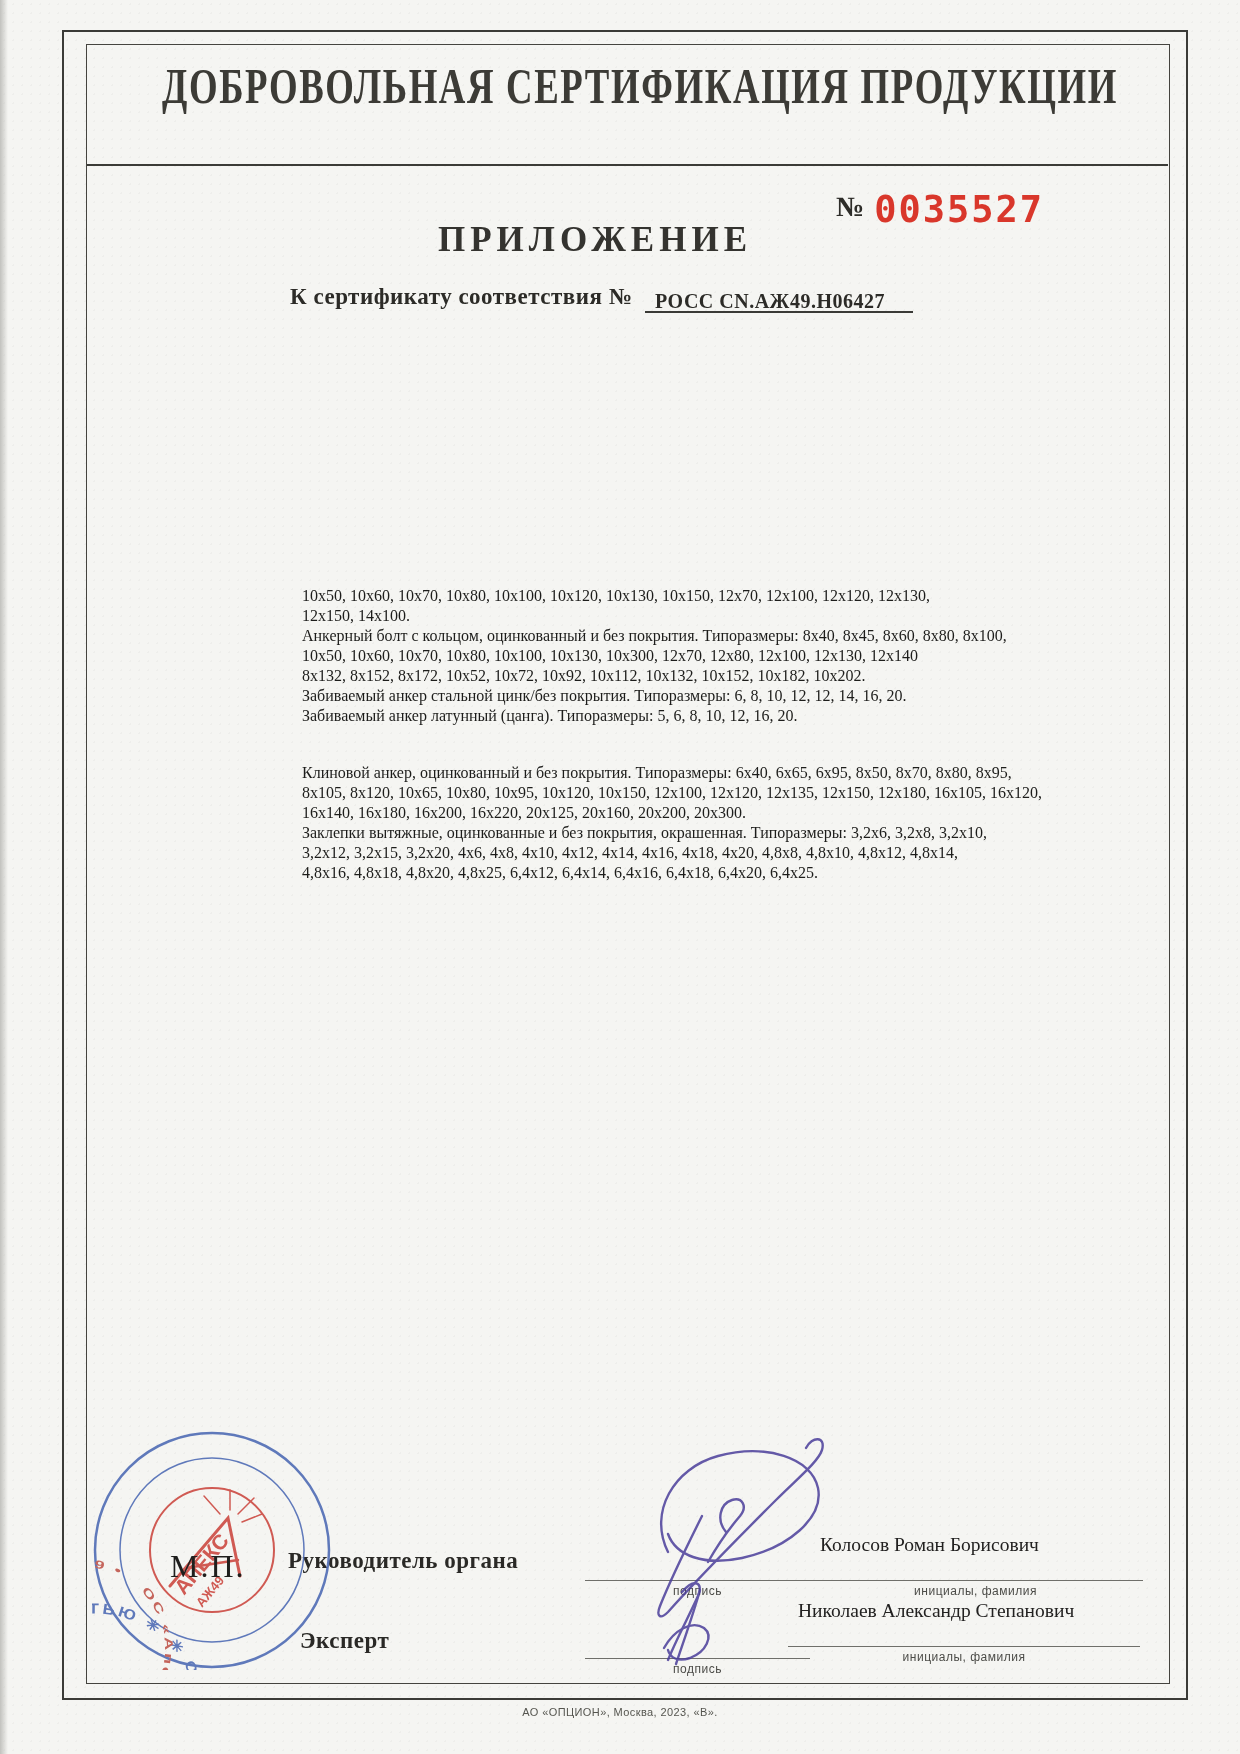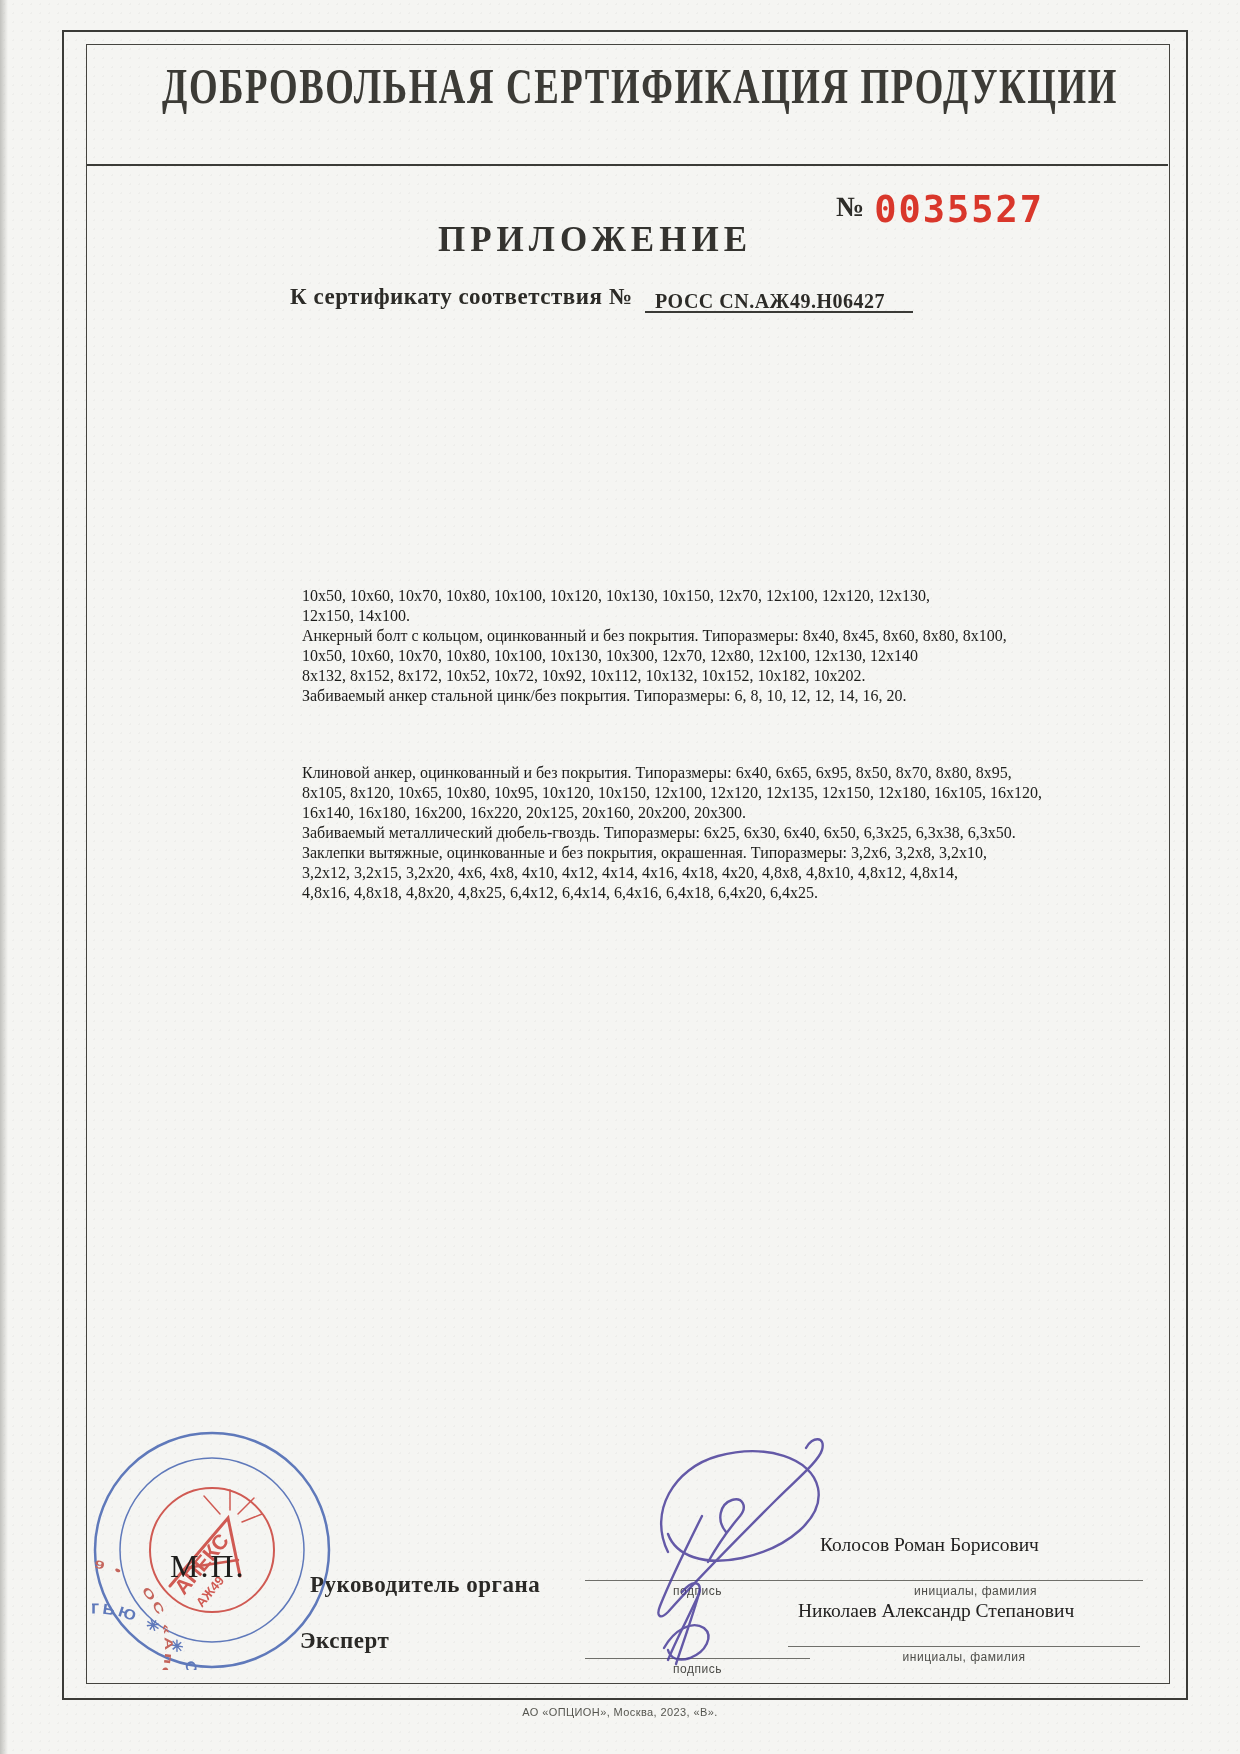--- a/index.html
+++ b/index.html
@@ -118,26 +118,26 @@
   <div class="cert-no">РОСС CN.АЖ49.H06427</div>
   <div class="cert-line"></div>
 
   <div class="body-text p1">
       <div>10х50, 10х60, 10х70, 10х80, 10х100, 10х120, 10х130, 10х150, 12х70, 12х100, 12х120, 12х130,</div>
       <div>12х150, 14х100.</div>
       <div>Анкерный болт с кольцом, оцинкованный и без покрытия. Типоразмеры: 8х40, 8х45, 8х60, 8х80, 8х100,</div>
       <div>10х50, 10х60, 10х70, 10х80, 10х100, 10х130, 10х300, 12х70, 12х80, 12х100, 12х130, 12х140</div>
       <div>8х132, 8х152, 8х172, 10х52, 10х72, 10х92, 10х112, 10х132, 10х152, 10х182, 10х202.</div>
       <div>Забиваемый анкер стальной цинк/без покрытия. Типоразмеры: 6, 8, 10, 12, 12, 14, 16, 20.</div>
+      <div>Забиваемый анкер латунный (цанга). Типоразмеры: 5, 6, 8, 10, 12, 16, 20.</div>
     </div>
   <div class="body-text p2">
       <div>Клиновой анкер, оцинкованный и без покрытия. Типоразмеры: 6х40, 6х65, 6х95, 8х50, 8х70, 8х80, 8х95,</div>
       <div>8х105, 8х120, 10х65, 10х80, 10х95, 10х120, 10х150, 12х100, 12х120, 12х135, 12х150, 12х180, 16х105, 16х120,</div>
       <div>16х140, 16х180, 16х200, 16х220, 20х125, 20х160, 20х200, 20х300.</div>
-      <div>Забиваемый металлический дюбель-гвоздь. Типоразмеры: 6х25, 6х30, 6х40, 6х50, 6,3х25, 6,3х38, 6,3х50.</div>
       <div>Заклепки вытяжные, оцинкованные и без покрытия, окрашенная. Типоразмеры: 3,2х6, 3,2х8, 3,2х10,</div>
       <div>3,2х12, 3,2х15, 3,2х20, 4х6, 4х8, 4х10, 4х12, 4х14, 4х16, 4х18, 4х20, 4,8х8, 4,8х10, 4,8х12, 4,8х14,</div>
       <div>4,8х16, 4,8х18, 4,8х20, 4,8х25, 6,4х12, 6,4х14, 6,4х16, 6,4х18, 6,4х20, 6,4х25.</div>
     </div>
 
   <svg class="stamp" viewBox="0 0 240 240">
     <defs>
       <path id="outerTextPath" d="M 76 214 A 104 104 0 1 1 75.9 213.9" fill="none"></path>
       <path id="middleTextPath" d="M 49 161 A 82 82 0 1 1 48.9 160.9" fill="none"></path>
     </defs>
@@ -165,21 +165,21 @@
     <g stroke="#4b3e9b" stroke-width="2.4" fill="none" stroke-linecap="round" opacity="0.85">
       <path d="M 668 1552 C 648 1512 674 1468 718 1456 C 766 1443 812 1458 818 1488 C 824 1518 788 1548 742 1558 C 704 1566 676 1556 668 1534"></path>
       <path d="M 806 1448 C 812 1436 826 1436 822 1450 C 818 1462 798 1478 776 1500 C 740 1536 700 1576 668 1612 C 660 1620 656 1616 660 1606 C 672 1576 690 1540 702 1516"></path>
       <path d="M 726 1532 C 716 1520 720 1504 732 1500 C 742 1497 748 1506 740 1516 C 728 1530 716 1548 708 1562"></path>
       <path d="M 682 1592 C 694 1578 704 1582 698 1596 C 688 1618 676 1640 668 1660"></path>
       <path d="M 664 1648 C 674 1630 692 1620 704 1628 C 714 1636 706 1652 690 1658 C 678 1662 670 1658 668 1650"></path>
       <path d="M 700 1590 C 694 1612 684 1640 676 1664"></path>
     </g>
   </svg>
 
-  <div class="role" style="left:310px;top:1548px;margin-top:24px;">Руководитель органа</div>
+  <div class="role" style="left:288px;top:1548px;">Руководитель органа</div>
   <div class="sig-line" style="left:585px;top:1580px;width:225px;"></div>
   <div class="caption" style="left:585px;top:1584px;width:225px;">подпись</div>
 
   <div class="person" style="left:820px;top:1534px;">Колосов Роман Борисович</div>
   <div class="sig-line" style="left:808px;top:1580px;width:335px;"></div>
   <div class="caption" style="left:808px;top:1584px;width:335px;">инициалы, фамилия</div>
 
   <div class="person" style="left:798px;top:1600px;">Николаев Александр Степанович</div>
   <div class="role" style="left:300px;top:1628px;">Эксперт</div>
   <div class="sig-line" style="left:788px;top:1646px;width:352px;"></div>

